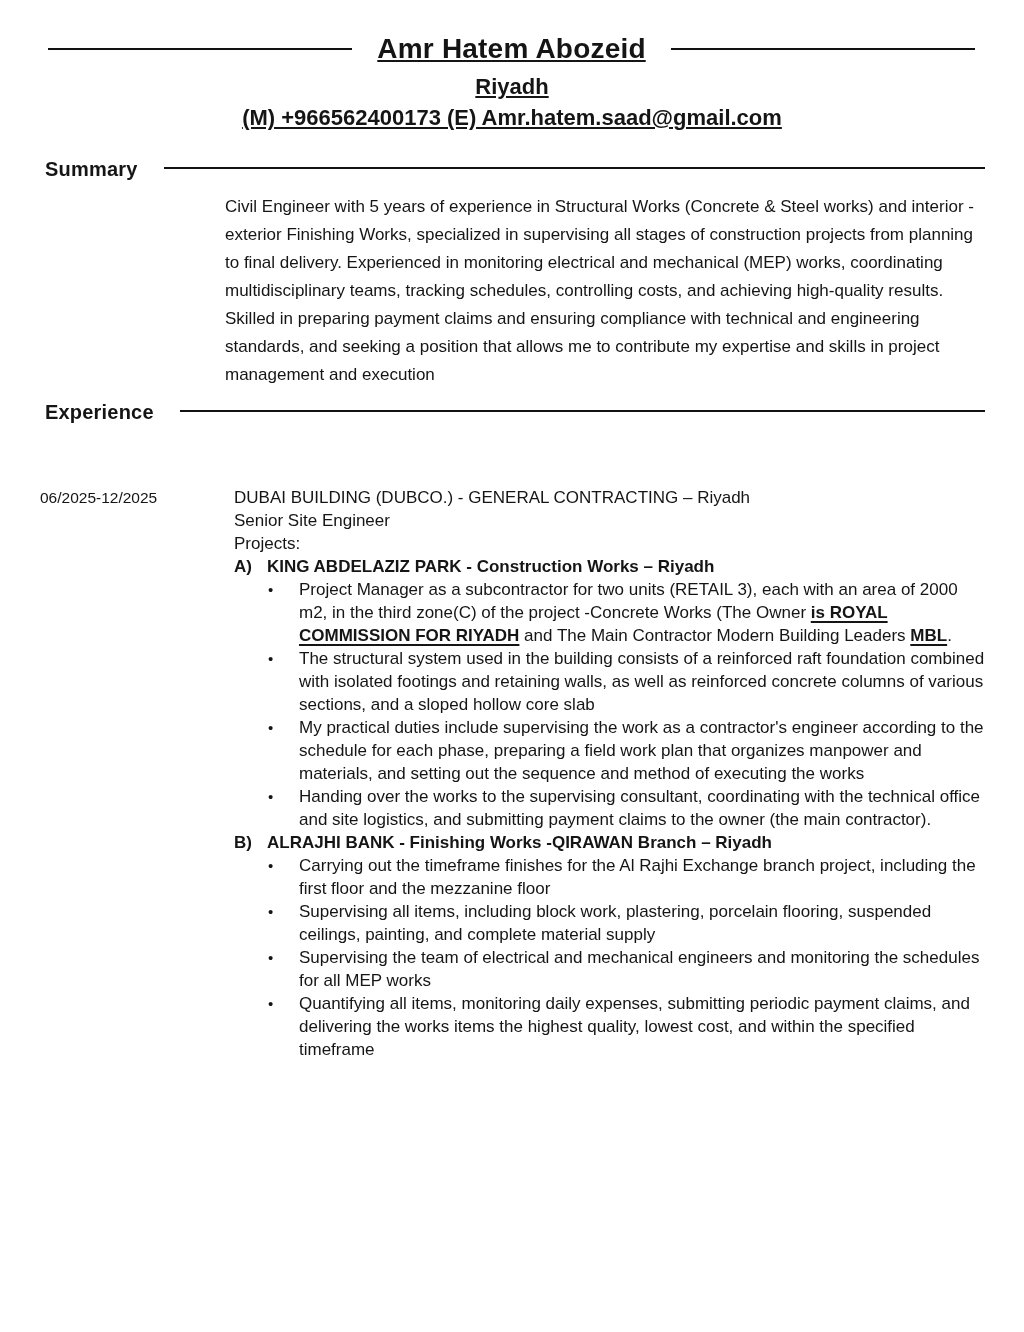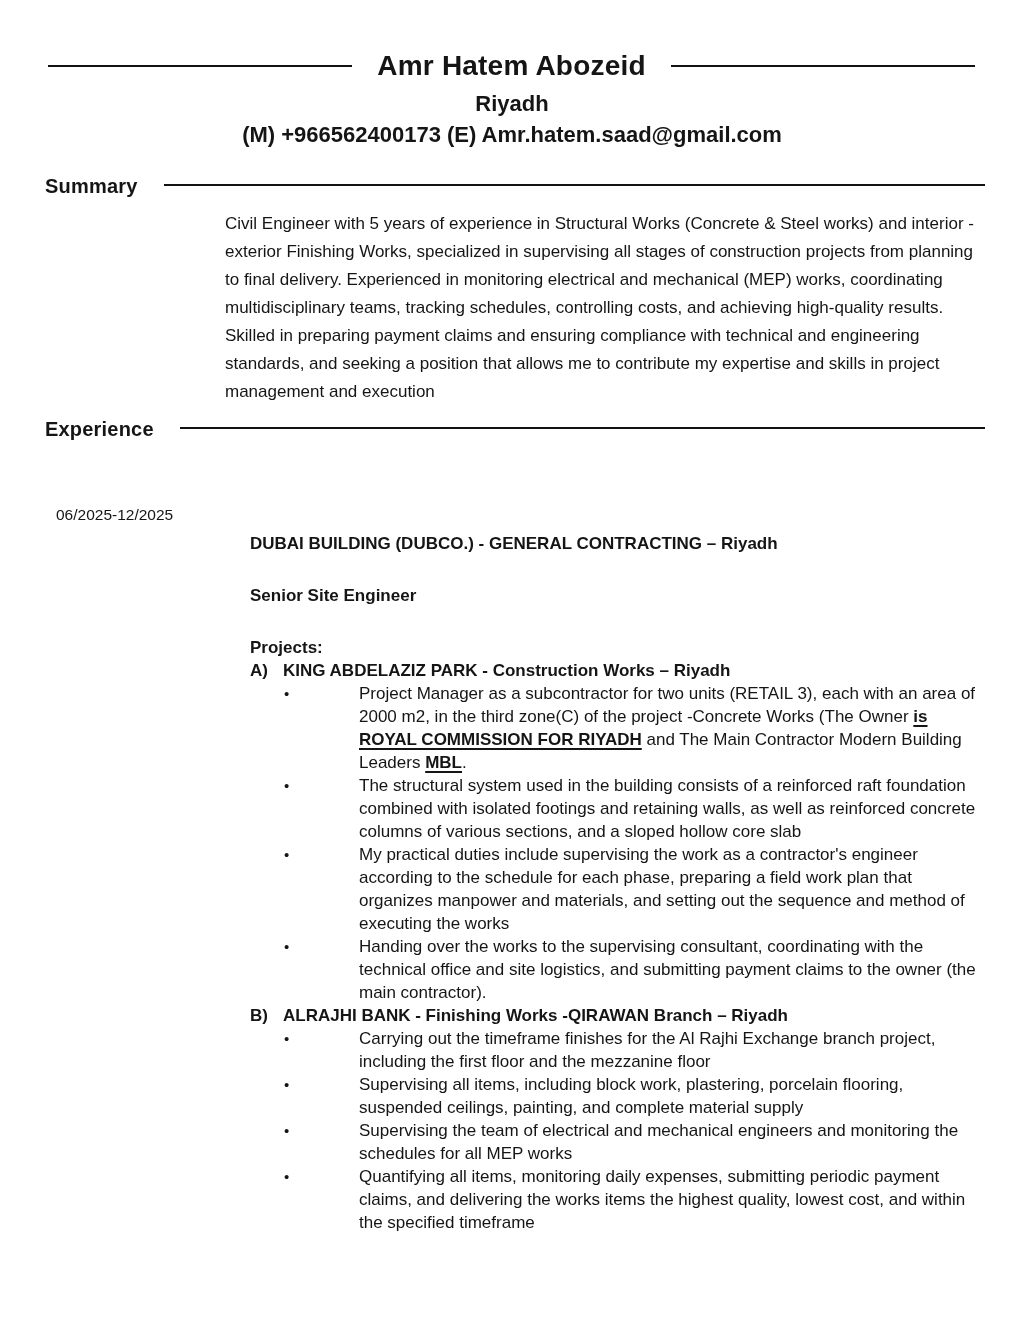--- a/index.html
+++ b/index.html
@@ -8,21 +8,21 @@
     width: 1024px;
     height: 1332px;
     margin: 0 auto;
     background: #ffffff;
     font-family: "Liberation Sans", "DejaVu Sans", sans-serif;
     color: #151515;
     overflow: hidden;
   }
 
   
-  .header { padding-top: 50px; }
+  .header { padding-top: 33px; text-decoration: underline; }
   .name-row {
     display: flex;
     align-items: center;
     padding: 0 49px 0 48px;
     gap: 25px;
   }
   .name-row .rule {
     flex: 1;
     height: 2px;
     background: #121212;
@@ -73,50 +73,50 @@
     width: 762px;
     font-size: 17px;
     line-height: 28px;
   }
   .experience-section { margin-top: 12px; }
 
   
   .entry {
     display: flex;
     margin-top: 62px;
-    padding-left: 56px;
+    padding-left: 40px;
     padding-right: 39px;
   }
   .dates {
     width: 194px;
     flex: 0 0 194px;
     font-size: 15.5px;
     padding-top: 3px;
   }
   .entry-body {
     flex: 1;
     font-size: 17px;
     line-height: 23px;
   }
-  .company, .job-title, .projects-label { font-weight: bold; margin-top: 29px; }
+  .company, .job-title, .projects-label { font-weight: normal; }
   .project-heading {
     font-weight: bold;
     display: flex;
   }
   .project-heading .proj-label { width: 33px; flex: 0 0 33px; }
   .project-heading .proj-name { flex: 1; }
 
   ul.bullets { list-style: none; padding-left: 34px; }
   li.bullet { display: flex; }
   li.bullet .marker {
     width: 31px;
     flex: 0 0 31px;
     font-size: 15px;
   }
-  li.bullet .btext { flex: 1; margin-left: 44px; }
+  li.bullet .btext { flex: 1; }
 
   .bold-underline {
     font-weight: bold;
     text-decoration: underline;
     text-decoration-thickness: 2px;
     text-underline-offset: 3px;
   }
 </style>
 </head>
 <body>

